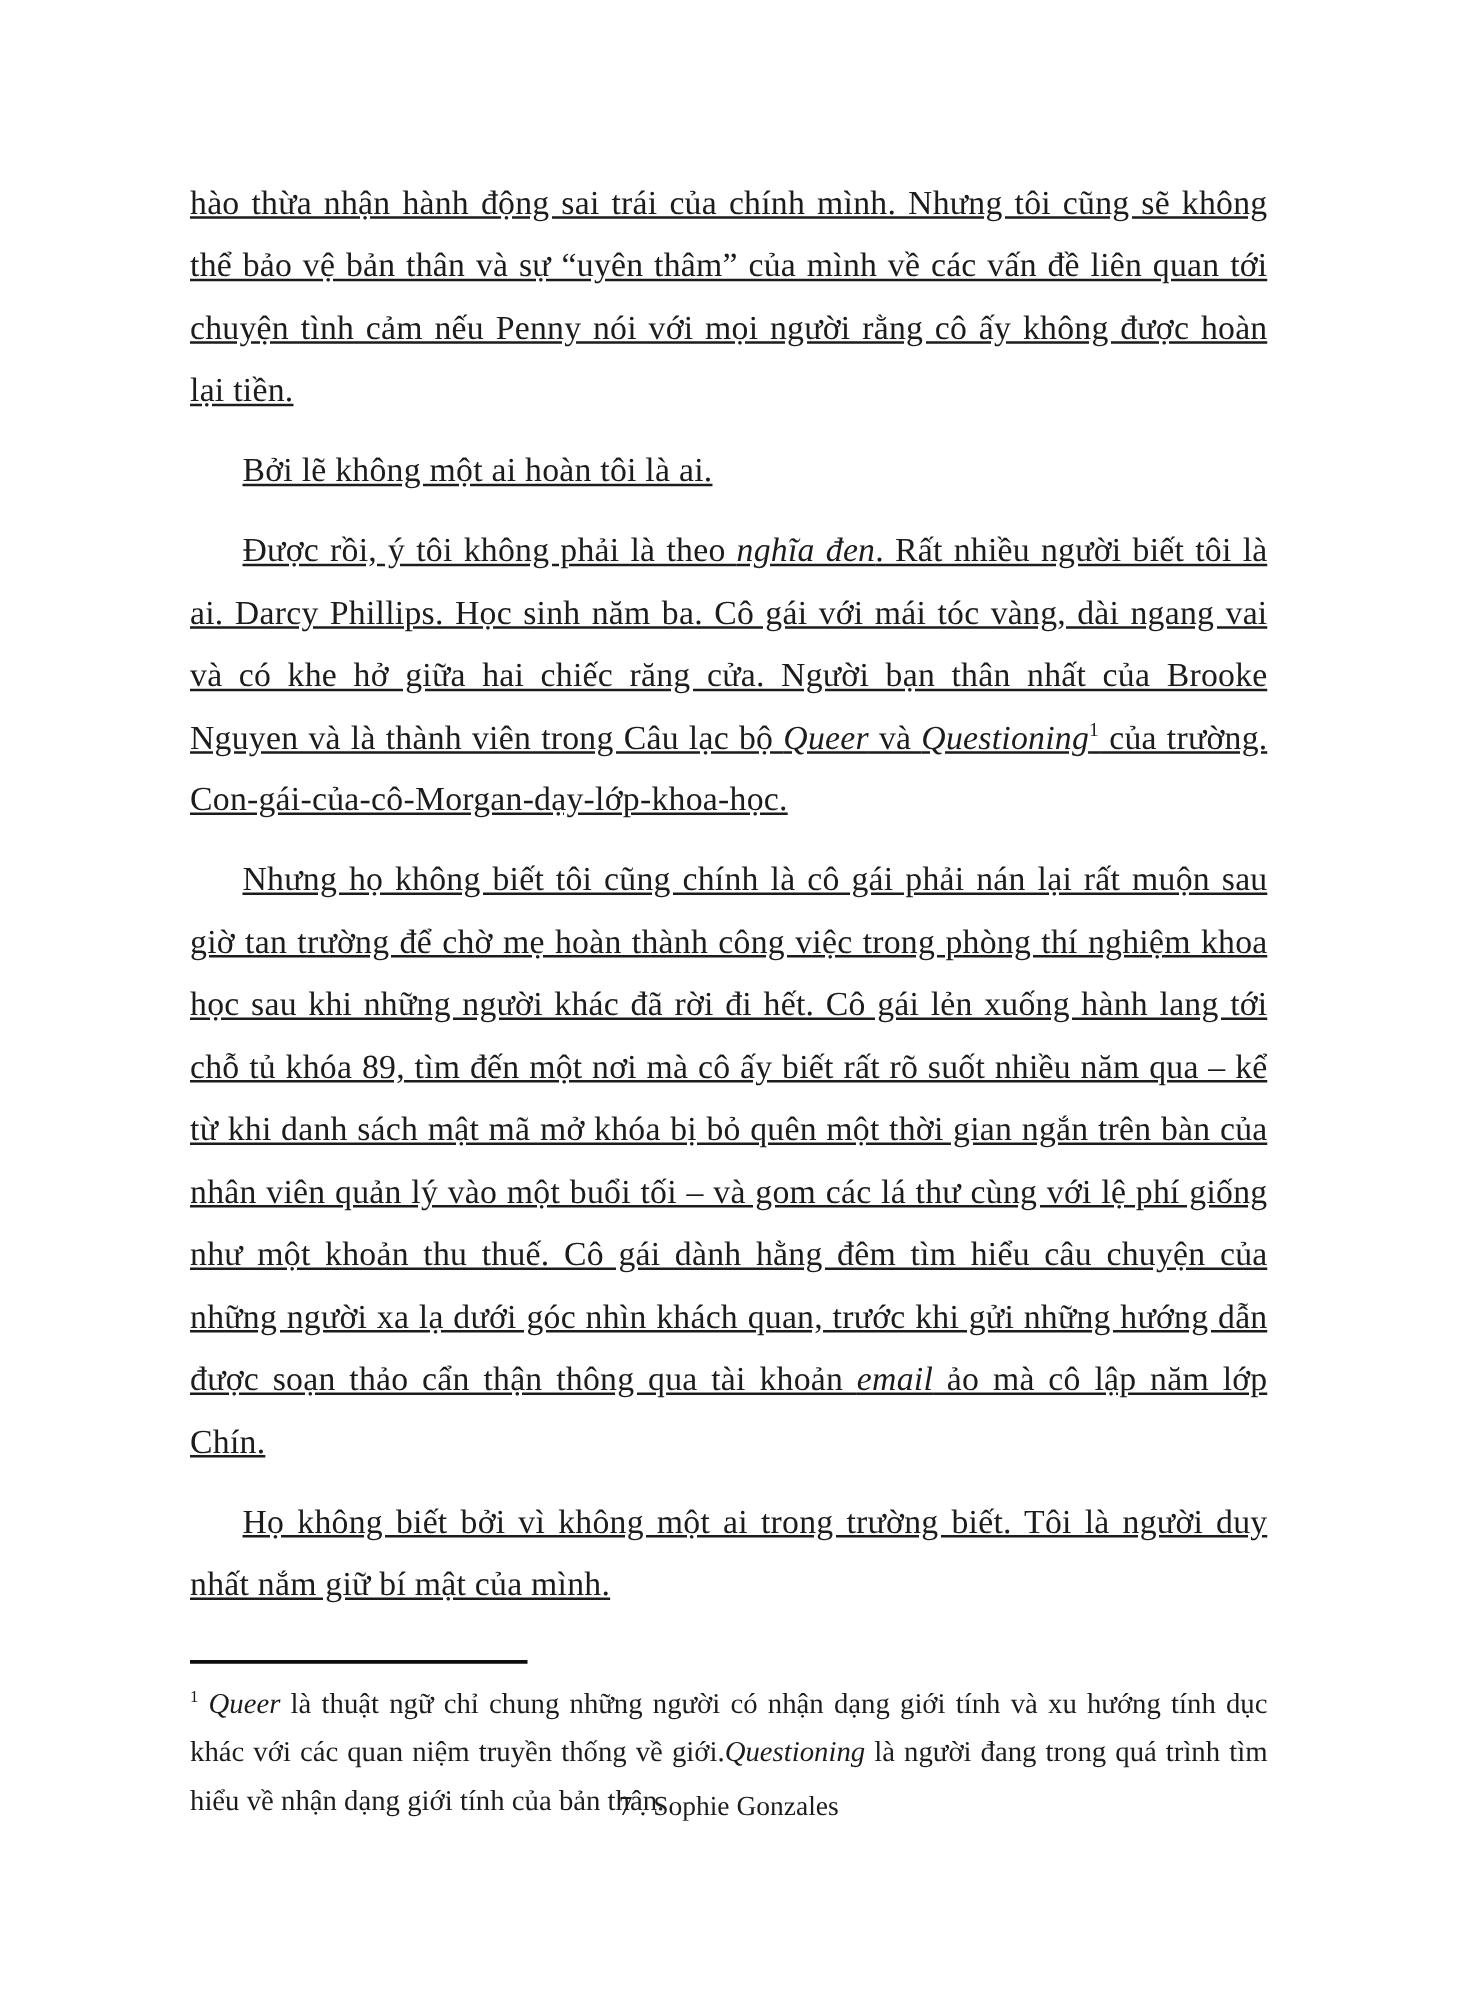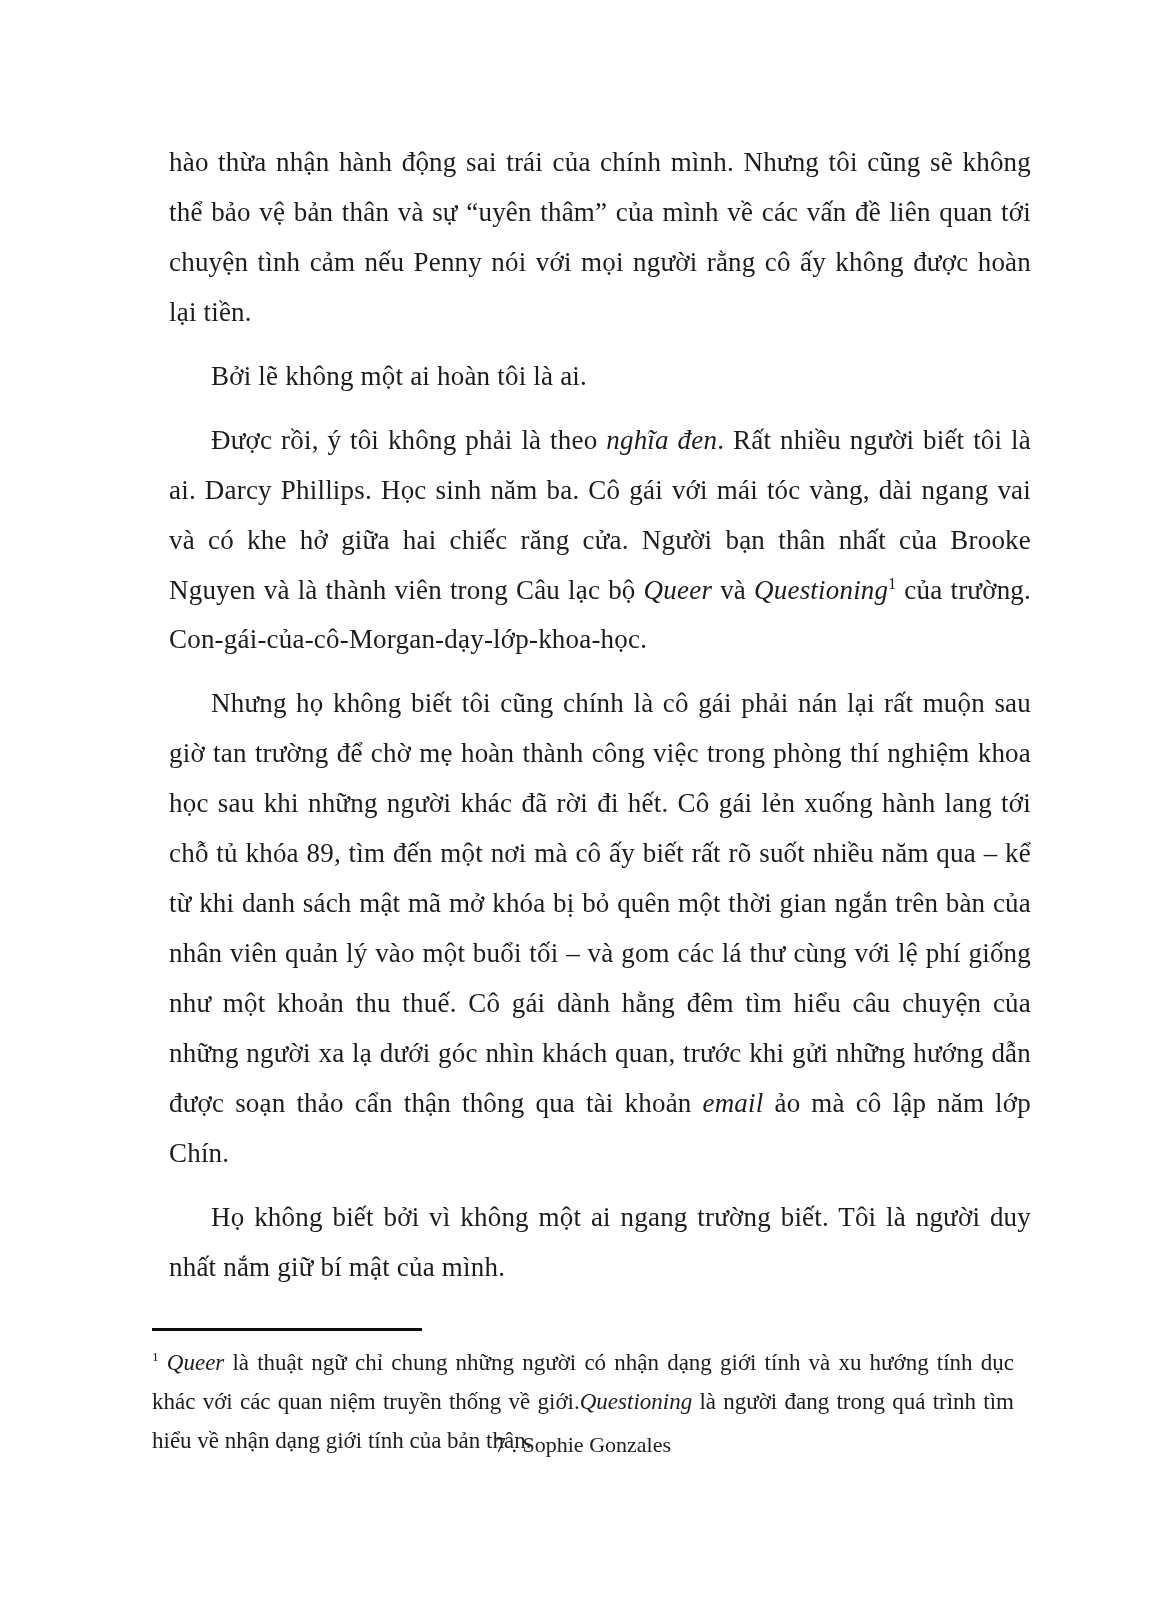--- a/index.html
+++ b/index.html
@@ -14,24 +14,25 @@
     color: #1c1c1c;
   }
   .page {
     position: absolute;
     inset: 0;
     background: #ffffff;
   }
   .body-text {
     position: absolute;
     top: 138px;
-    left: 169px;
+    left: 152px;
     width: 862px;
     max-height: 1180px;
     overflow: hidden;
+    text-decoration: underline;
   }
   .para {
     font-size: 27px;
     line-height: 1.85;
     text-align: justify;
     text-justify: inter-word;
     margin: 0 0 14px 0;
     letter-spacing: 0.2px;
   }
   .para.indent { text-indent: 42px; }
@@ -73,21 +74,21 @@
 </head>
 <body>
 
 <div class="page">
 
   <div class="body-text">
       <p class="para"><span>hào thừa nhận hành động sai trái của chính mình. Nhưng tôi cũng sẽ không thể bảo vệ bản thân và sự “uyên thâm” của mình về các vấn đề liên quan tới chuyện tình cảm nếu Penny nói với mọi người rằng cô ấy không được hoàn lại tiền.</span></p>
       <p class="para indent"><span>Bởi lẽ không một ai hoàn tôi là ai.</span></p>
       <p class="para indent"><span>Được rồi, ý tôi không phải là theo </span><span class="italic">nghĩa đen</span><span>. Rất nhiều người biết tôi là ai. Darcy Phillips. Học sinh năm ba. Cô gái với mái tóc vàng, dài ngang vai và có khe hở giữa hai chiếc răng cửa. Người bạn thân nhất của Brooke Nguyen và là thành viên trong Câu lạc bộ </span><span class="italic">Queer</span><span> và </span><span class="italic">Questioning</span><span class="sup">1</span><span> của trường. Con-gái-của-cô-Morgan-dạy-lớp-khoa-học.</span></p>
       <p class="para indent"><span>Nhưng họ không biết tôi cũng chính là cô gái phải nán lại rất muộn sau giờ tan trường để chờ mẹ hoàn thành công việc trong phòng thí nghiệm khoa học sau khi những người khác đã rời đi hết. Cô gái lẻn xuống hành lang tới chỗ tủ khóa 89, tìm đến một nơi mà cô ấy biết rất rõ suốt nhiều năm qua – kể từ khi danh sách mật mã mở khóa bị bỏ quên một thời gian ngắn trên bàn của nhân viên quản lý vào một buổi tối – và gom các lá thư cùng với lệ phí giống như một khoản thu thuế. Cô gái dành hằng đêm tìm hiểu câu chuyện của những người xa lạ dưới góc nhìn khách quan, trước khi gửi những hướng dẫn được soạn thảo cẩn thận thông qua tài khoản </span><span class="italic">email</span><span> ảo mà cô lập năm lớp Chín.</span></p>
-      <p class="para indent"><span>Họ không biết bởi vì không một ai ngang trường biết. Tôi là người duy nhất nắm giữ bí mật của mình.</span></p>
+      <p class="para indent"><span>Họ không biết bởi vì không một ai trong trường biết. Tôi là người duy nhất nắm giữ bí mật của mình.</span></p>
       <p class="para indent"><span>Hoặc, tôi đã từng. Cho đến tận thời điểm này.</span></p>
     </div>
 
   <div class="footnote-section">
     <div class="footnote-rule"></div>
     <div class="footnote-text"><span class="sup">1</span><span> </span><span class="italic">Queer</span><span> là thuật ngữ chỉ chung những người có nhận dạng giới tính và xu hướng tính dục khác với các quan niệm truyền thống về giới.</span><span class="italic">Questioning</span><span> là người đang trong quá trình tìm hiểu về nhận dạng giới tính của bản thân.</span></div>
   </div>
 
   <div class="page-footer">
     <span>7 . Sophie Gonzales</span>

